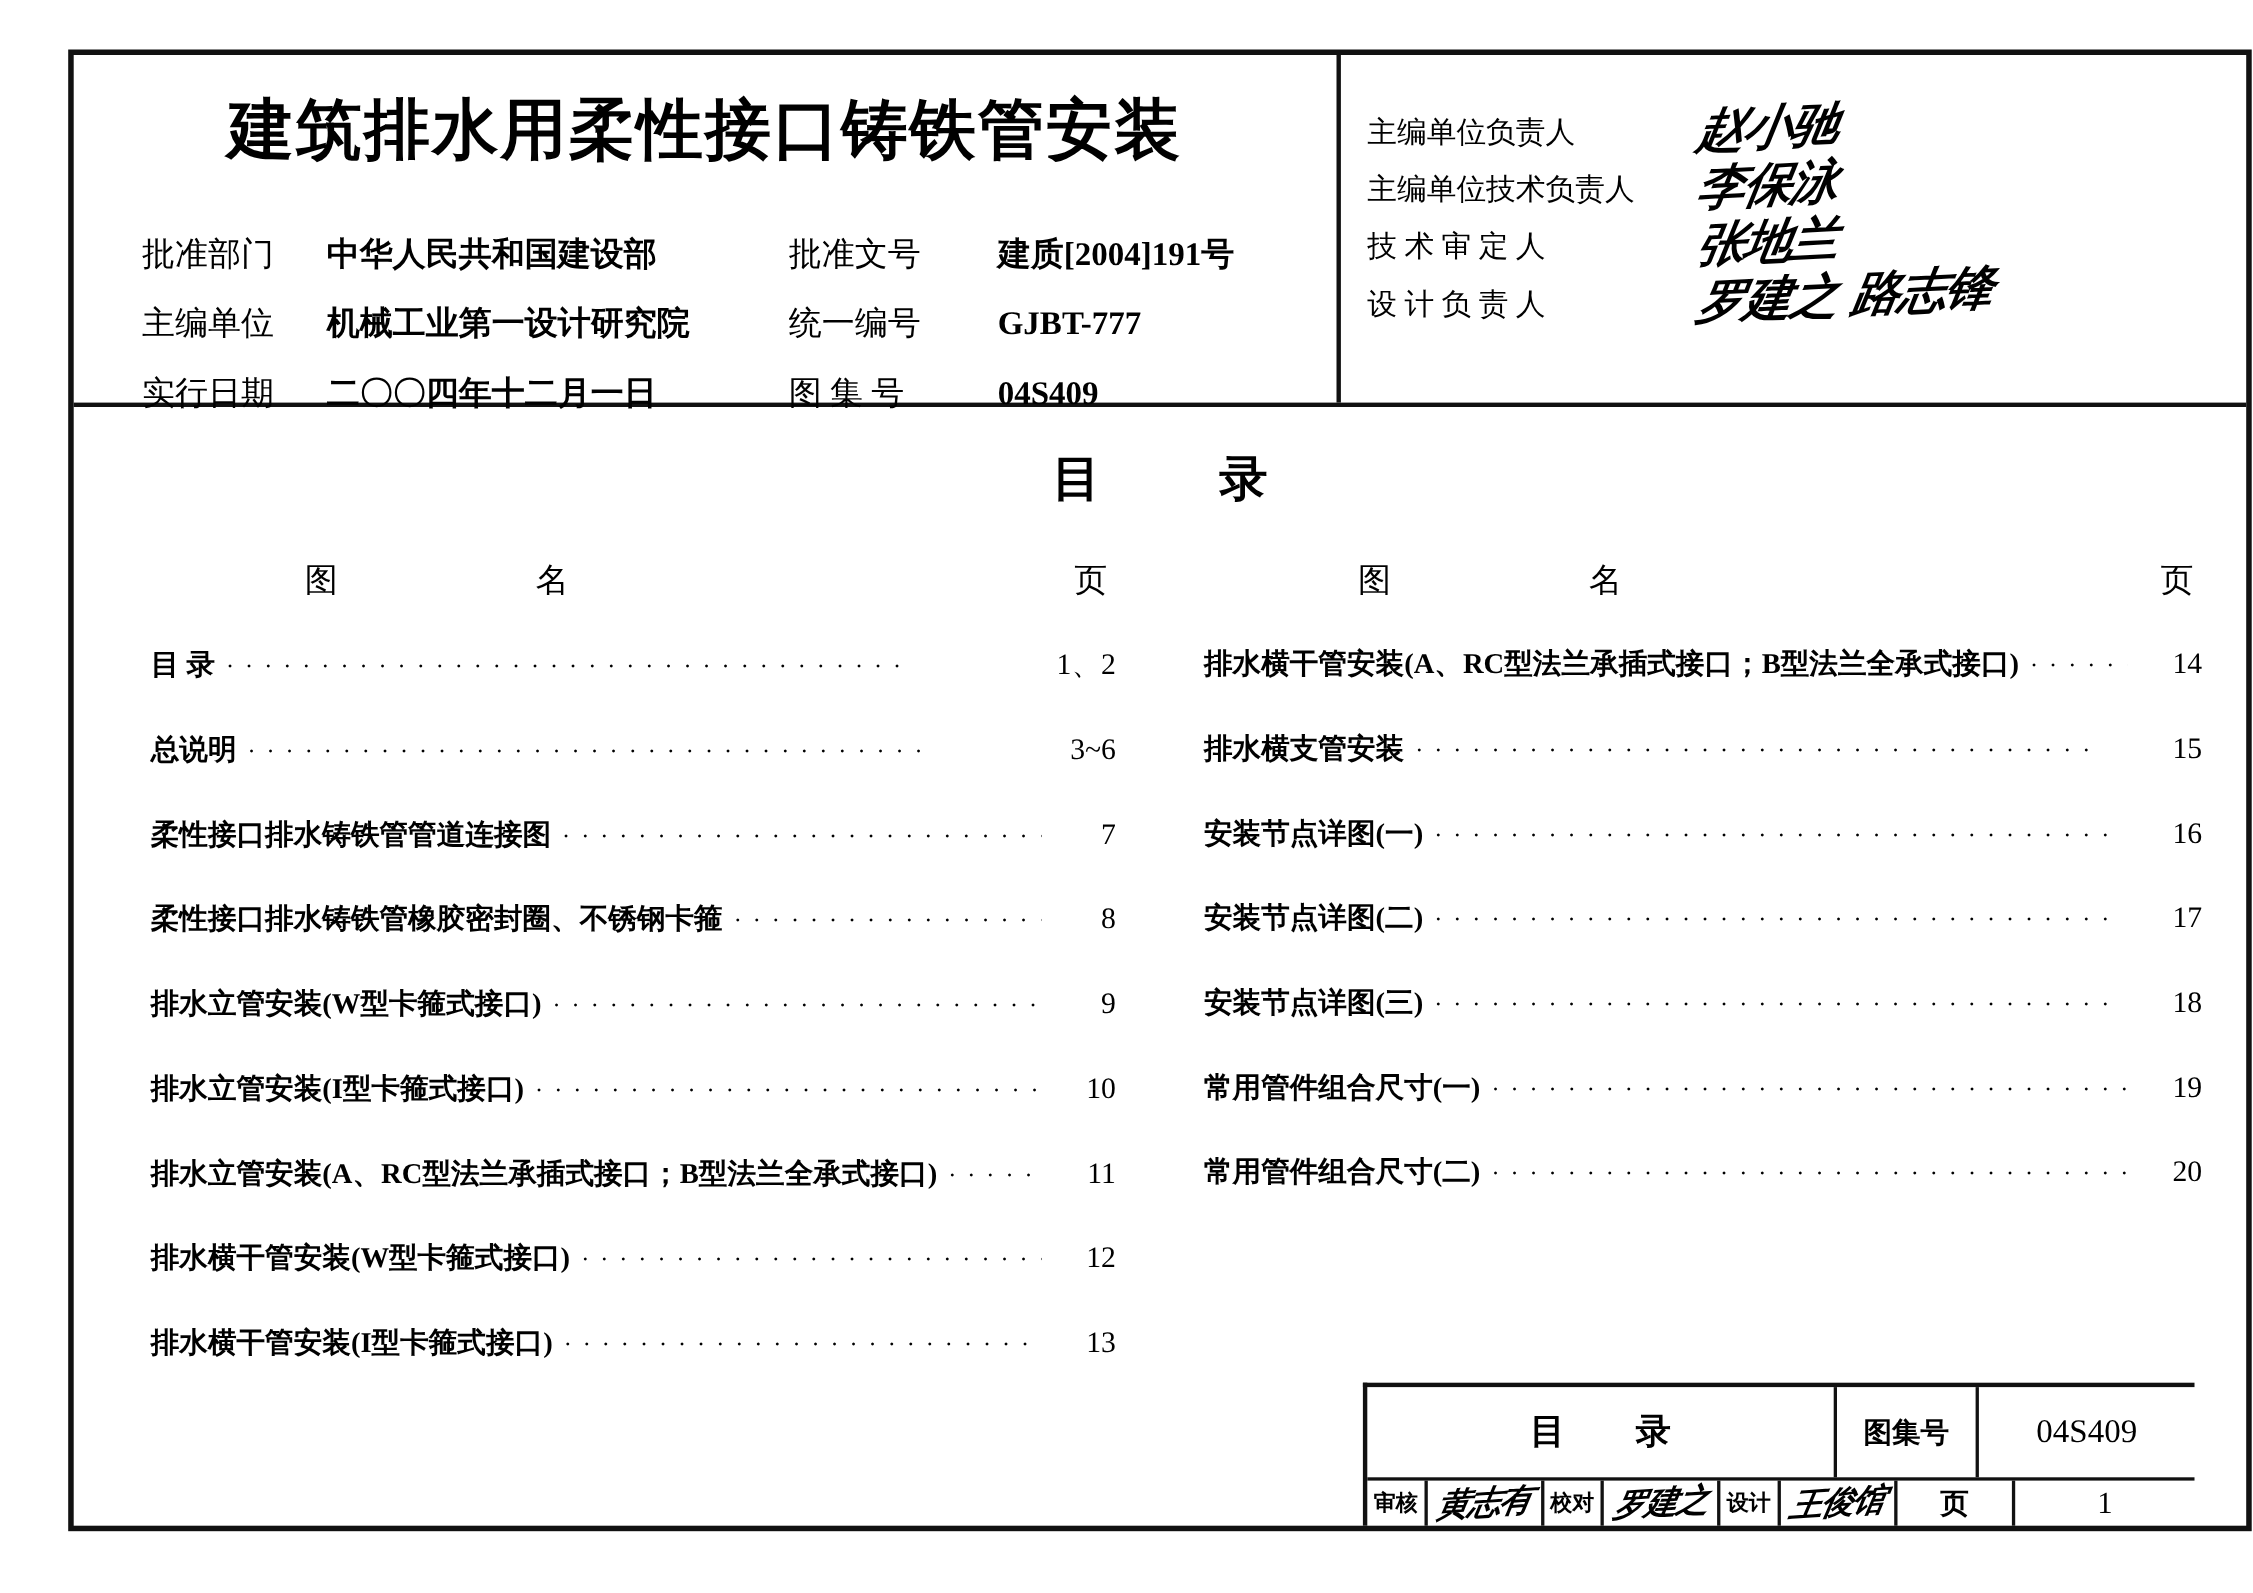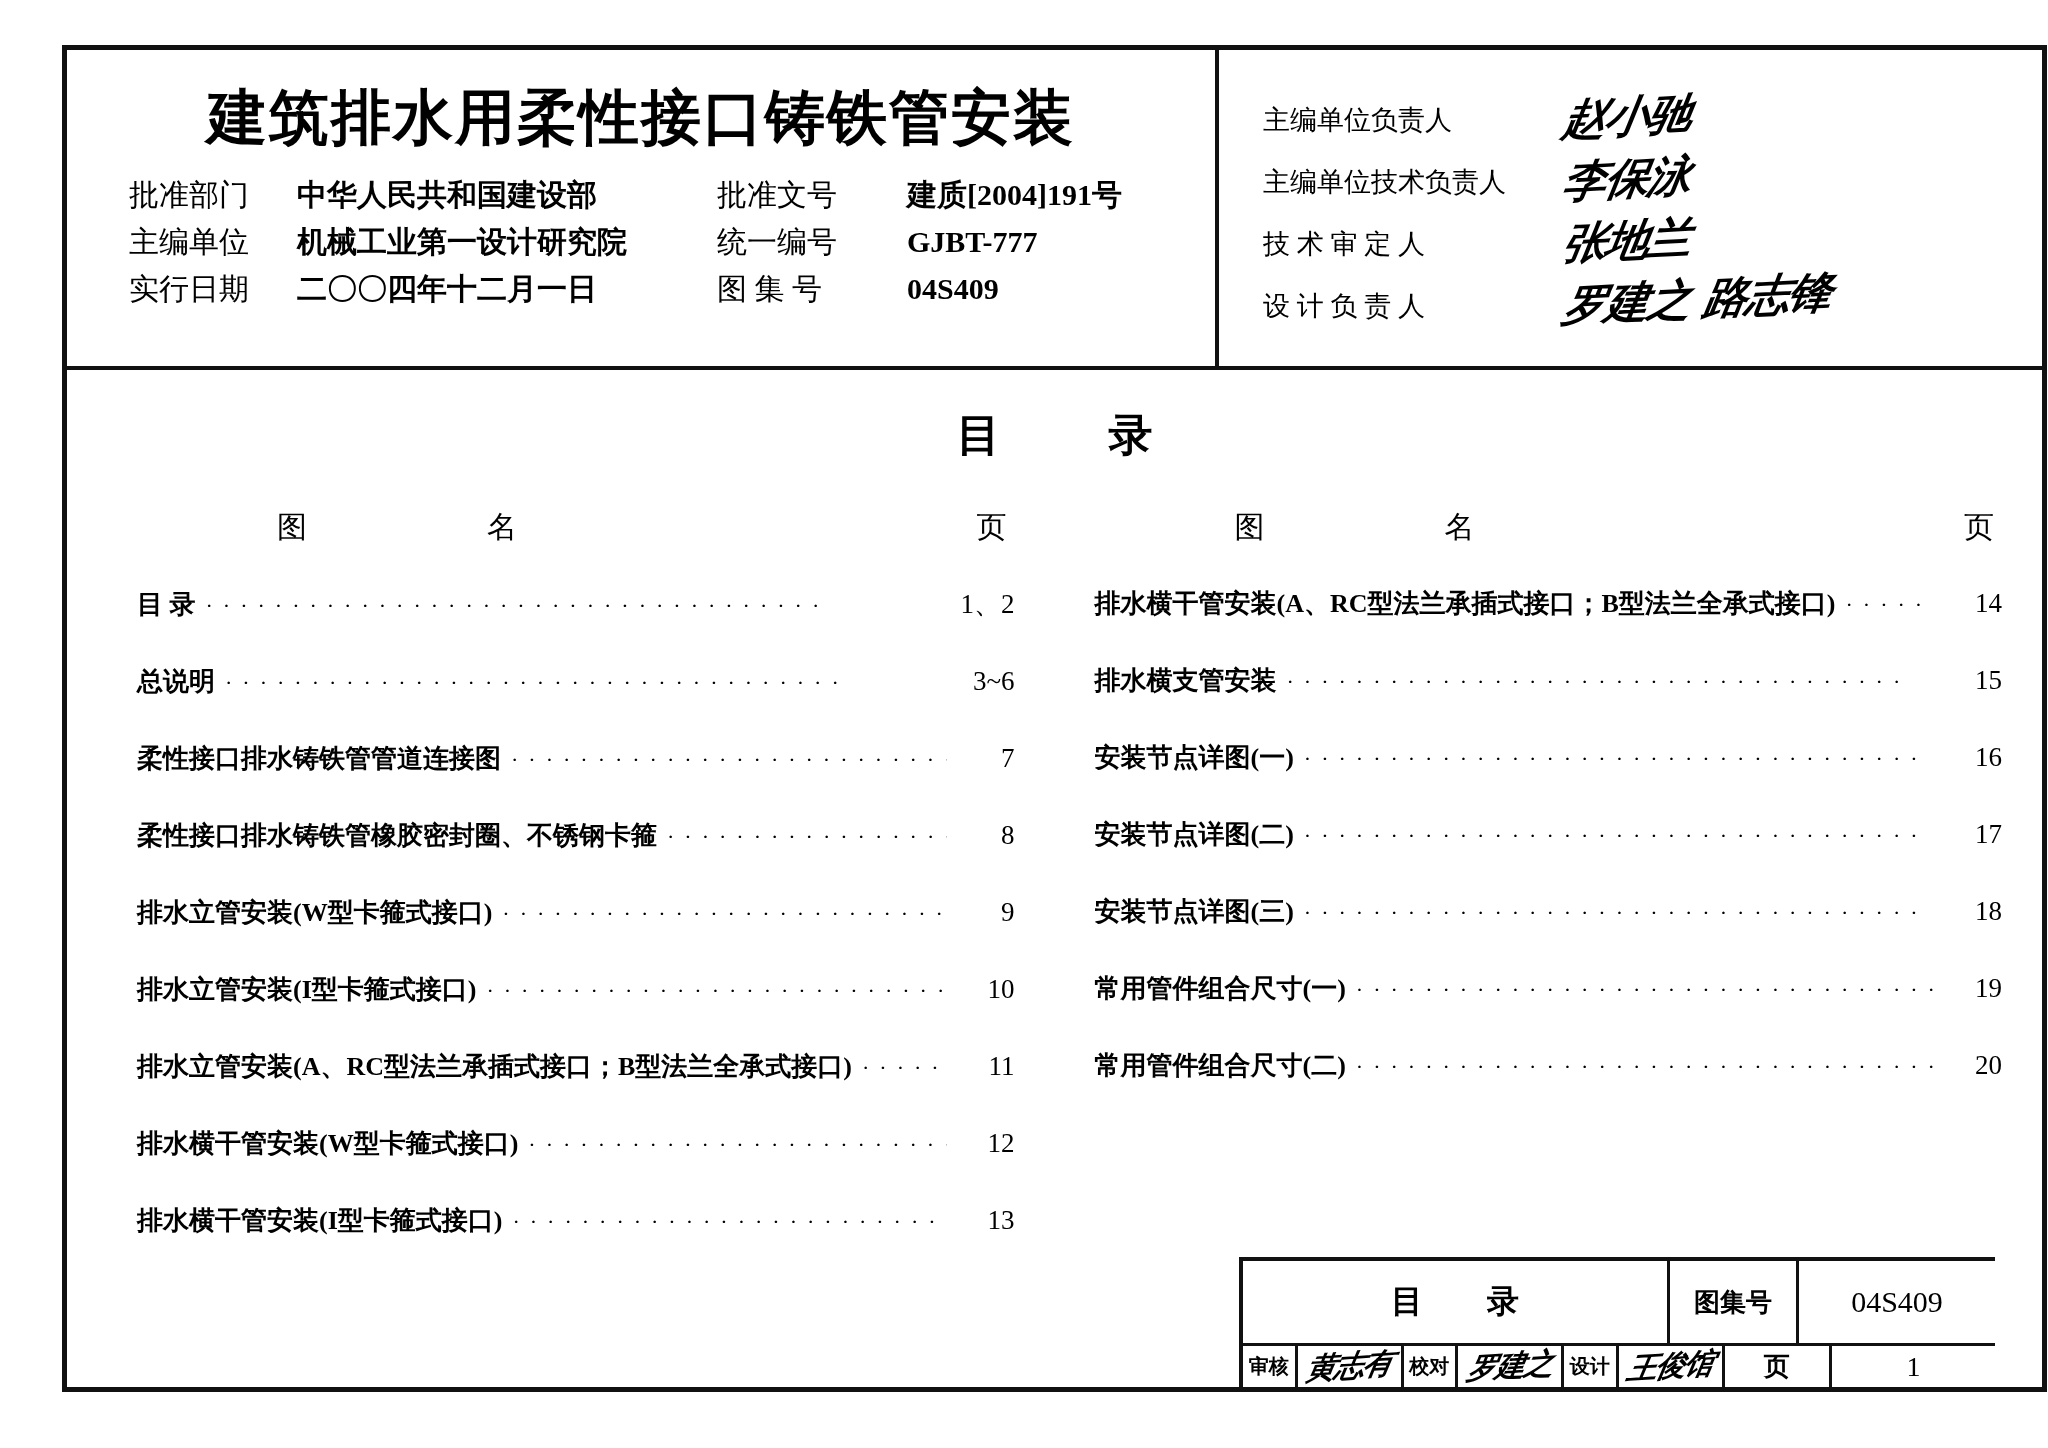--- a/index.html
+++ b/index.html
@@ -53,38 +53,38 @@
     text-align: center;
     font-family: "Liberation Serif", "DejaVu Serif", serif;
     font-size: 60px;
     font-weight: bold;
     letter-spacing: 2px;
     margin-top: 28px;
     white-space: nowrap;
   }
 
   .meta-grid {
-    margin-top: 16px;
+    margin-top: 52px;
     padding-left: 62px;
     display: grid;
     grid-template-columns: 168px 420px 190px 300px;
-    row-gap: 6px;
+    row-gap: 22px;
     align-items: baseline;
     font-size: 30px;
   }
   .meta-label { white-space: nowrap; }
   .meta-value { white-space: nowrap; font-weight: bold; }
 
   
   .sign-grid {
     margin-top: 48px;
-    padding-left: 44px;
+    padding-left: 24px;
     display: grid;
     grid-template-columns: 300px 1fr;
-    row-gap: 18px;
+    row-gap: 8px;
     align-items: center;
     font-size: 27px;
   }
   .sign-label { white-space: nowrap; }
   .sig-ink {
     font-family: "DejaVu Serif", serif;
     font-style: italic;
     font-size: 44px;
     font-weight: bold;
     letter-spacing: -2px;

